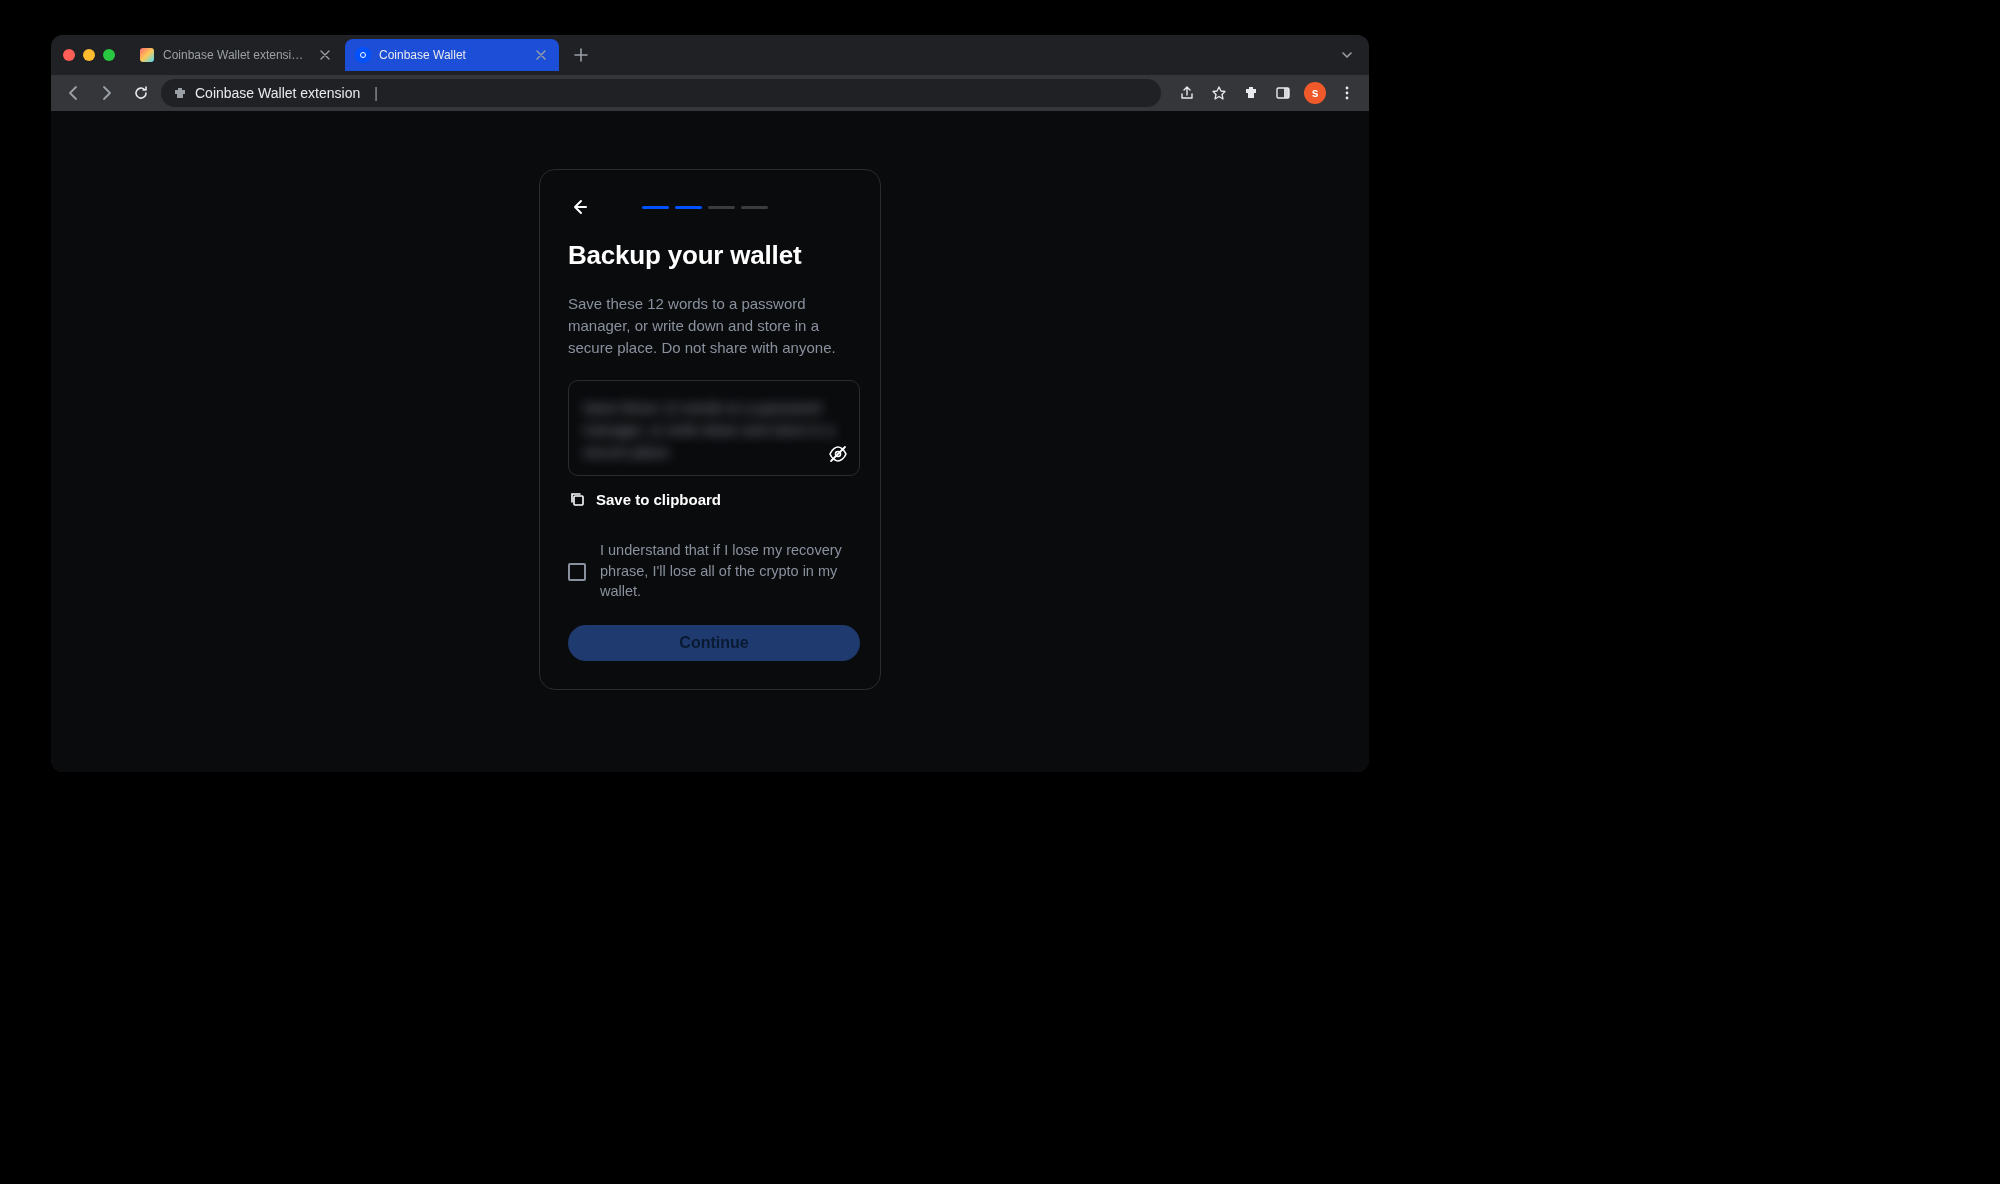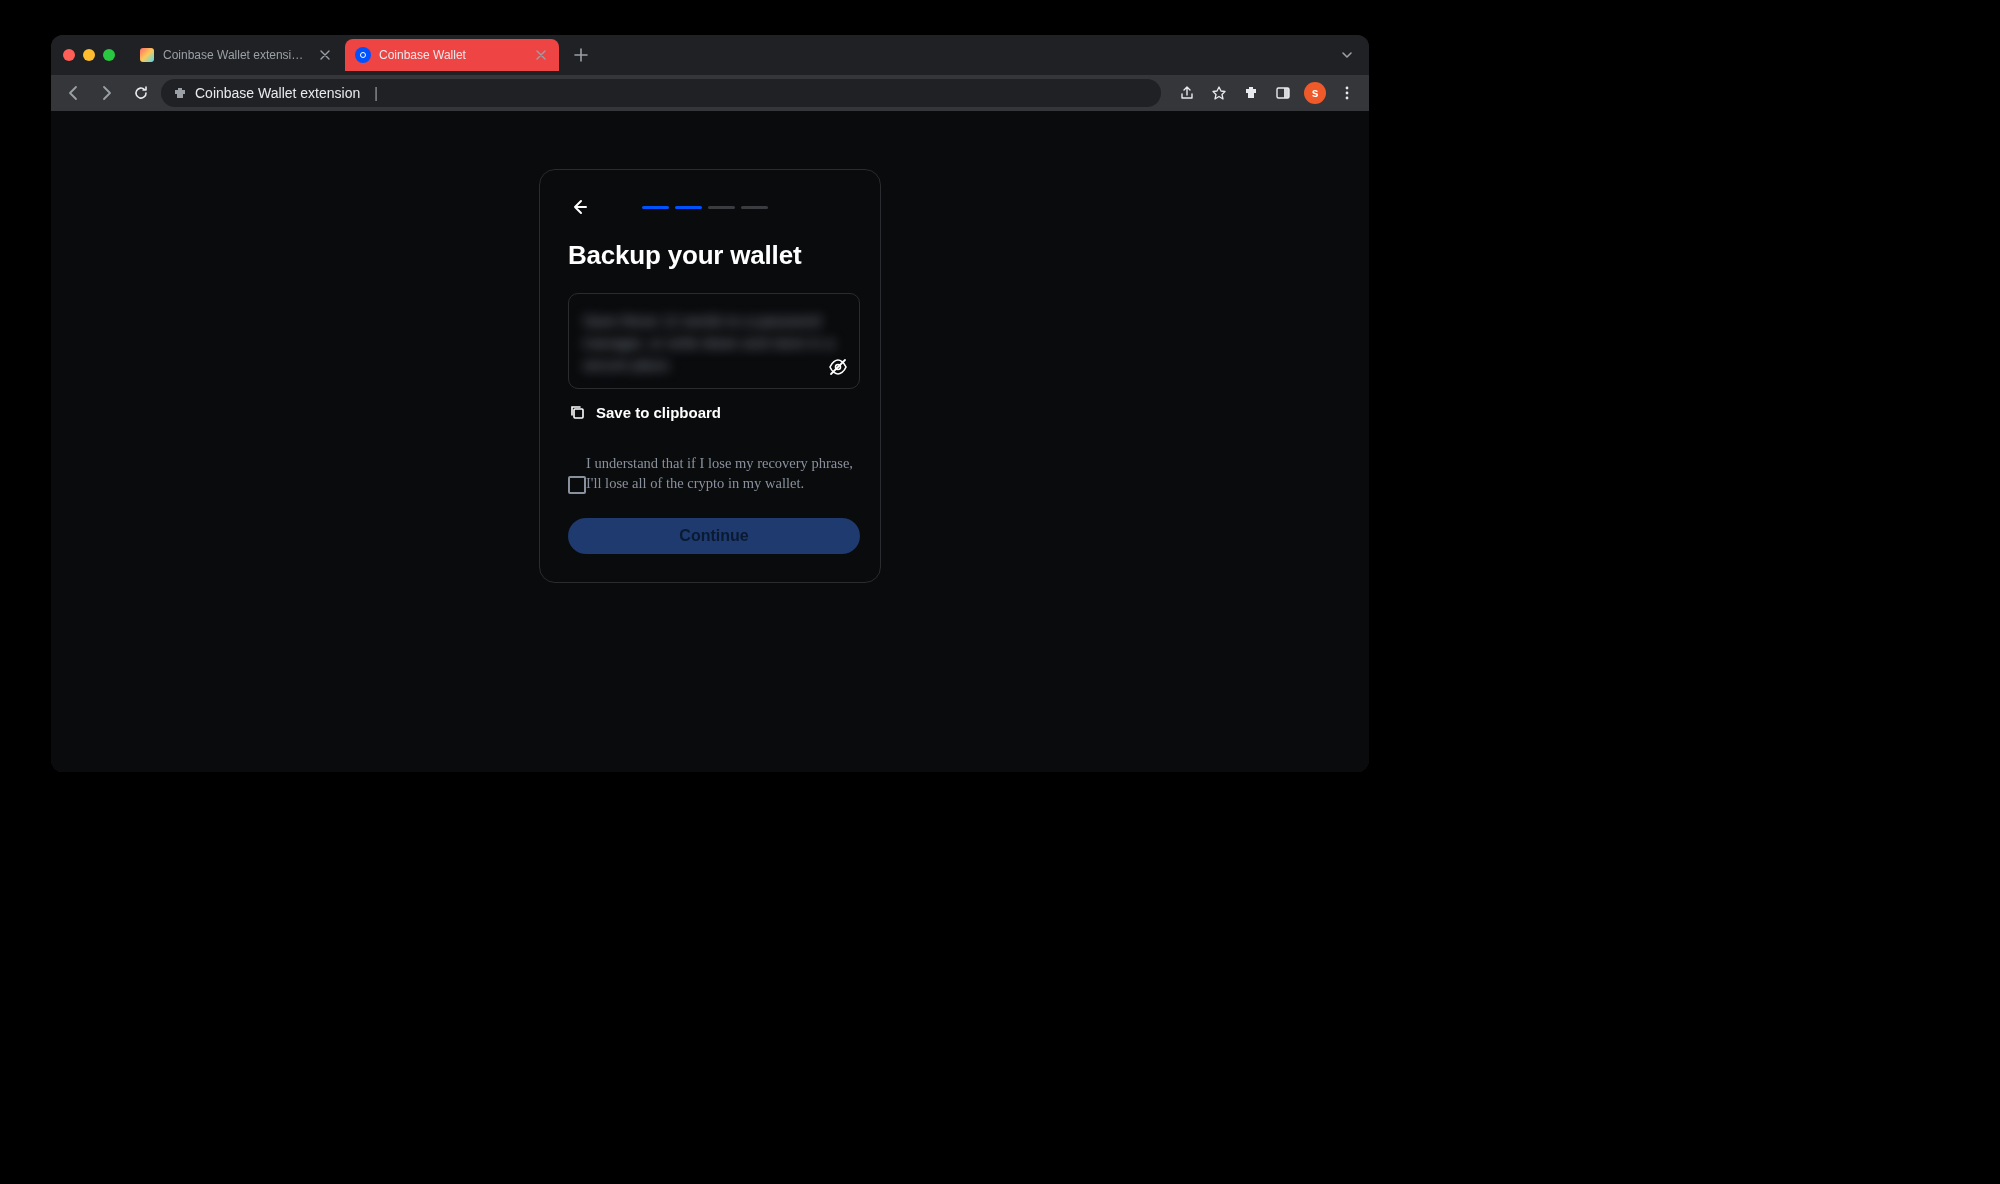--- a/index.html
+++ b/index.html
@@ -49,21 +49,21 @@
   display: flex;
   align-items: center;
   padding: 0 10px;
   border-radius: 8px 8px 0 0;
   font-size: 12px;
   color: #e8eaed;
   gap: 8px;
   position: relative;
 }
 .tab.inactive { background: transparent; color: #9aa0a6; }
-.tab.active { background: #ef4444; color: #e8eaed; }
+.tab.active { background: #1d4ed8; color: #e8eaed; }
 .tab-favicon {
   width: 16px; height: 16px; flex: 0 0 16px;
   display: flex; align-items: center; justify-content: center;
 }
 .tab-title {
   flex: 1; white-space: nowrap; overflow: hidden; text-overflow: ellipsis;
 }
 .tab-close {
   width: 16px; height: 16px; color: #9aa0a6; cursor: pointer;
   display:flex;align-items:center;justify-content:center;
@@ -177,21 +177,21 @@
   width: 22px; height: 22px; color:#fff; cursor:pointer;
   display:flex;align-items:center;justify-content:center;
 }
 .copy-row {
   display:flex; align-items:center; gap:10px;
   margin-top: 14px; cursor:pointer;
 }
 .copy-row .copy-icon { color:#fff; width:18px;height:18px;display:flex;align-items:center;justify-content:center; }
 .copy-row span { color:#fff; font-size: 15px; font-weight:600; }
 .ack-row {
-  display:flex; margin-top: 32px; align-items:flex-end;font-family:Liberation Serif, serif;
+  display:flex; gap:14px; margin-top: 32px; align-items:center;
 }
 .checkbox {
   width: 18px; height: 18px; border: 2px solid #8a919e; border-radius:2px;
   flex: 0 0 18px; margin-top: 2px; cursor:pointer;
 }
 .ack-text {
   color:#8a919e; font-size: 14.5px; line-height: 1.4;
 }
 .continue-btn {
   margin-top: 24px;
@@ -341,20 +341,21 @@
         <div class="progress">
           <div class="prog-seg active"></div>
           <div class="prog-seg active"></div>
           <div class="prog-seg"></div>
           <div class="prog-seg"></div>
         </div>
       </div>
 
       <h1>Backup your wallet</h1>
 
+      <p class="desc">Save these 12 words to a password manager, or write down and store in a secure place. Do not share with anyone.</p>
 
       <div class="seed-box">
         <div class="seed-text">Save these 12 words to a password manager, or write down and store in a secure place.</div>
         <div class="reveal-btn">
           <svg width="20" height="20" viewBox="0 0 20 20">
               <path d="M2 10 C4 5 8 3 10 3 C12 3 16 5 18 10 C16 15 12 17 10 17 C8 17 4 15 2 10 Z" stroke="currentColor" stroke-width="1.6" fill="none"></path>
               <circle cx="10" cy="10" r="2.5" stroke="currentColor" stroke-width="1.6" fill="none"></circle>
               <path d="M3 17 L17 3" stroke="currentColor" stroke-width="1.8" stroke-linecap="round"></path>
             </svg>
         </div>

